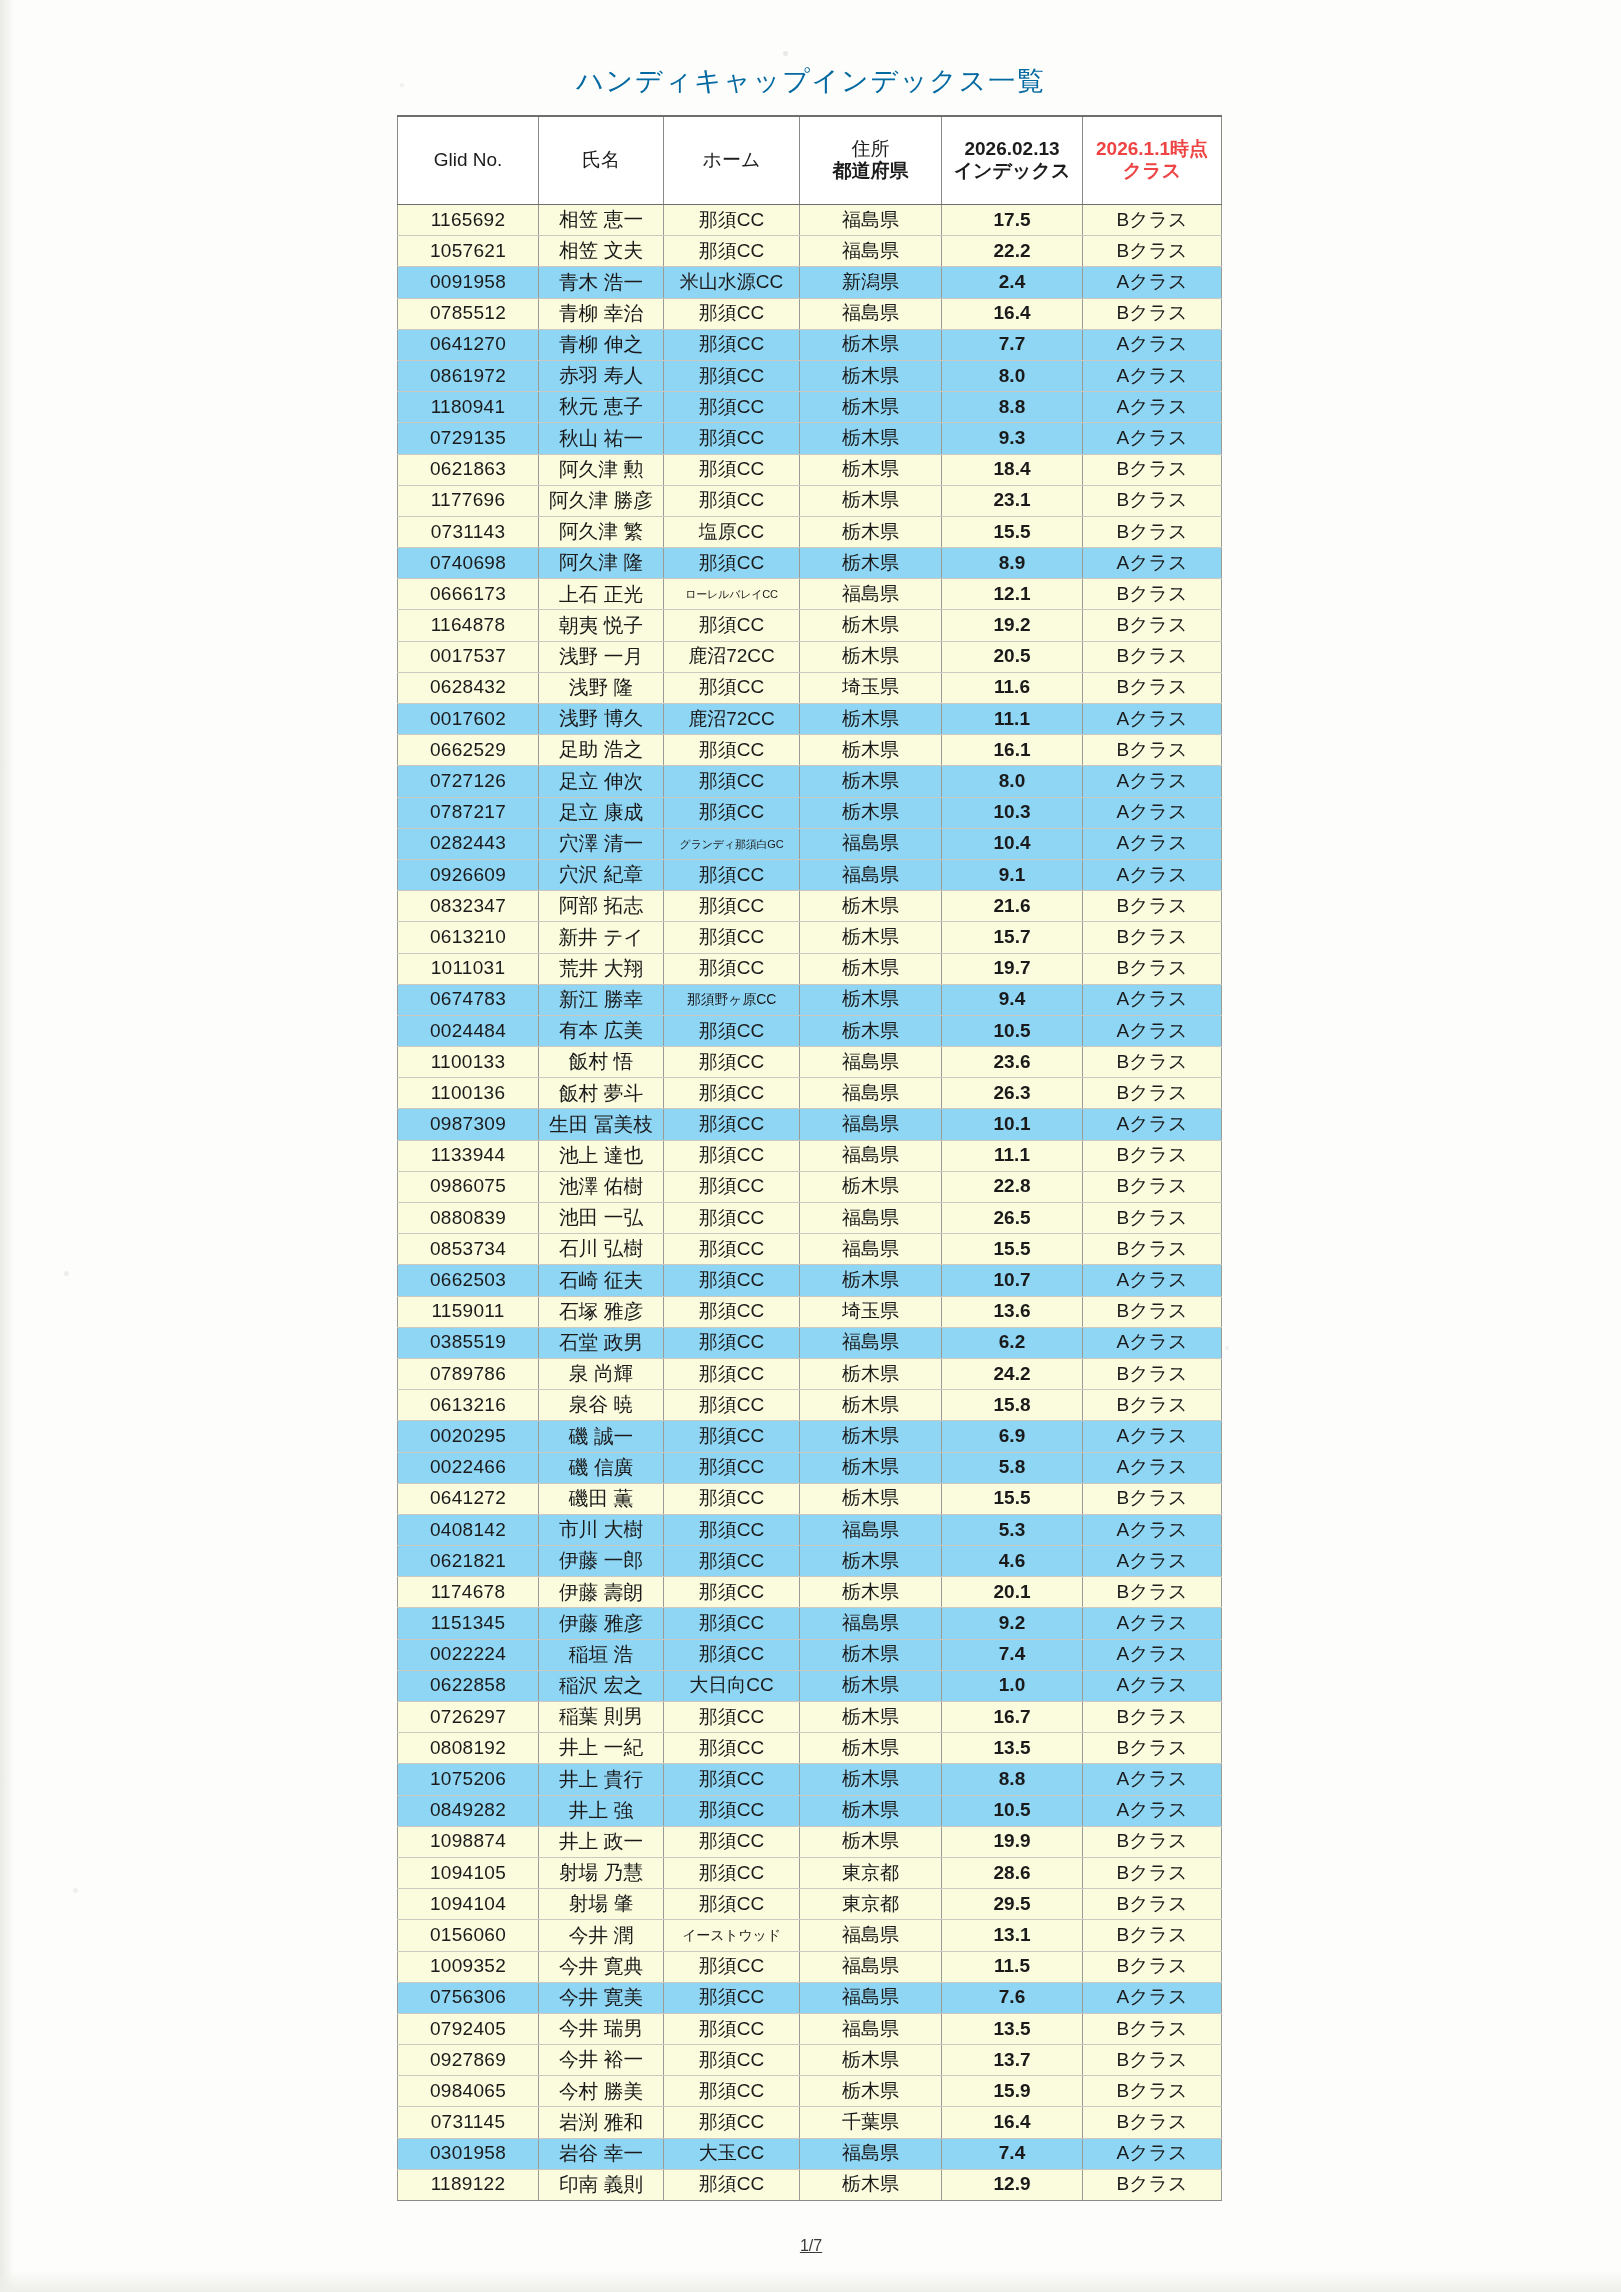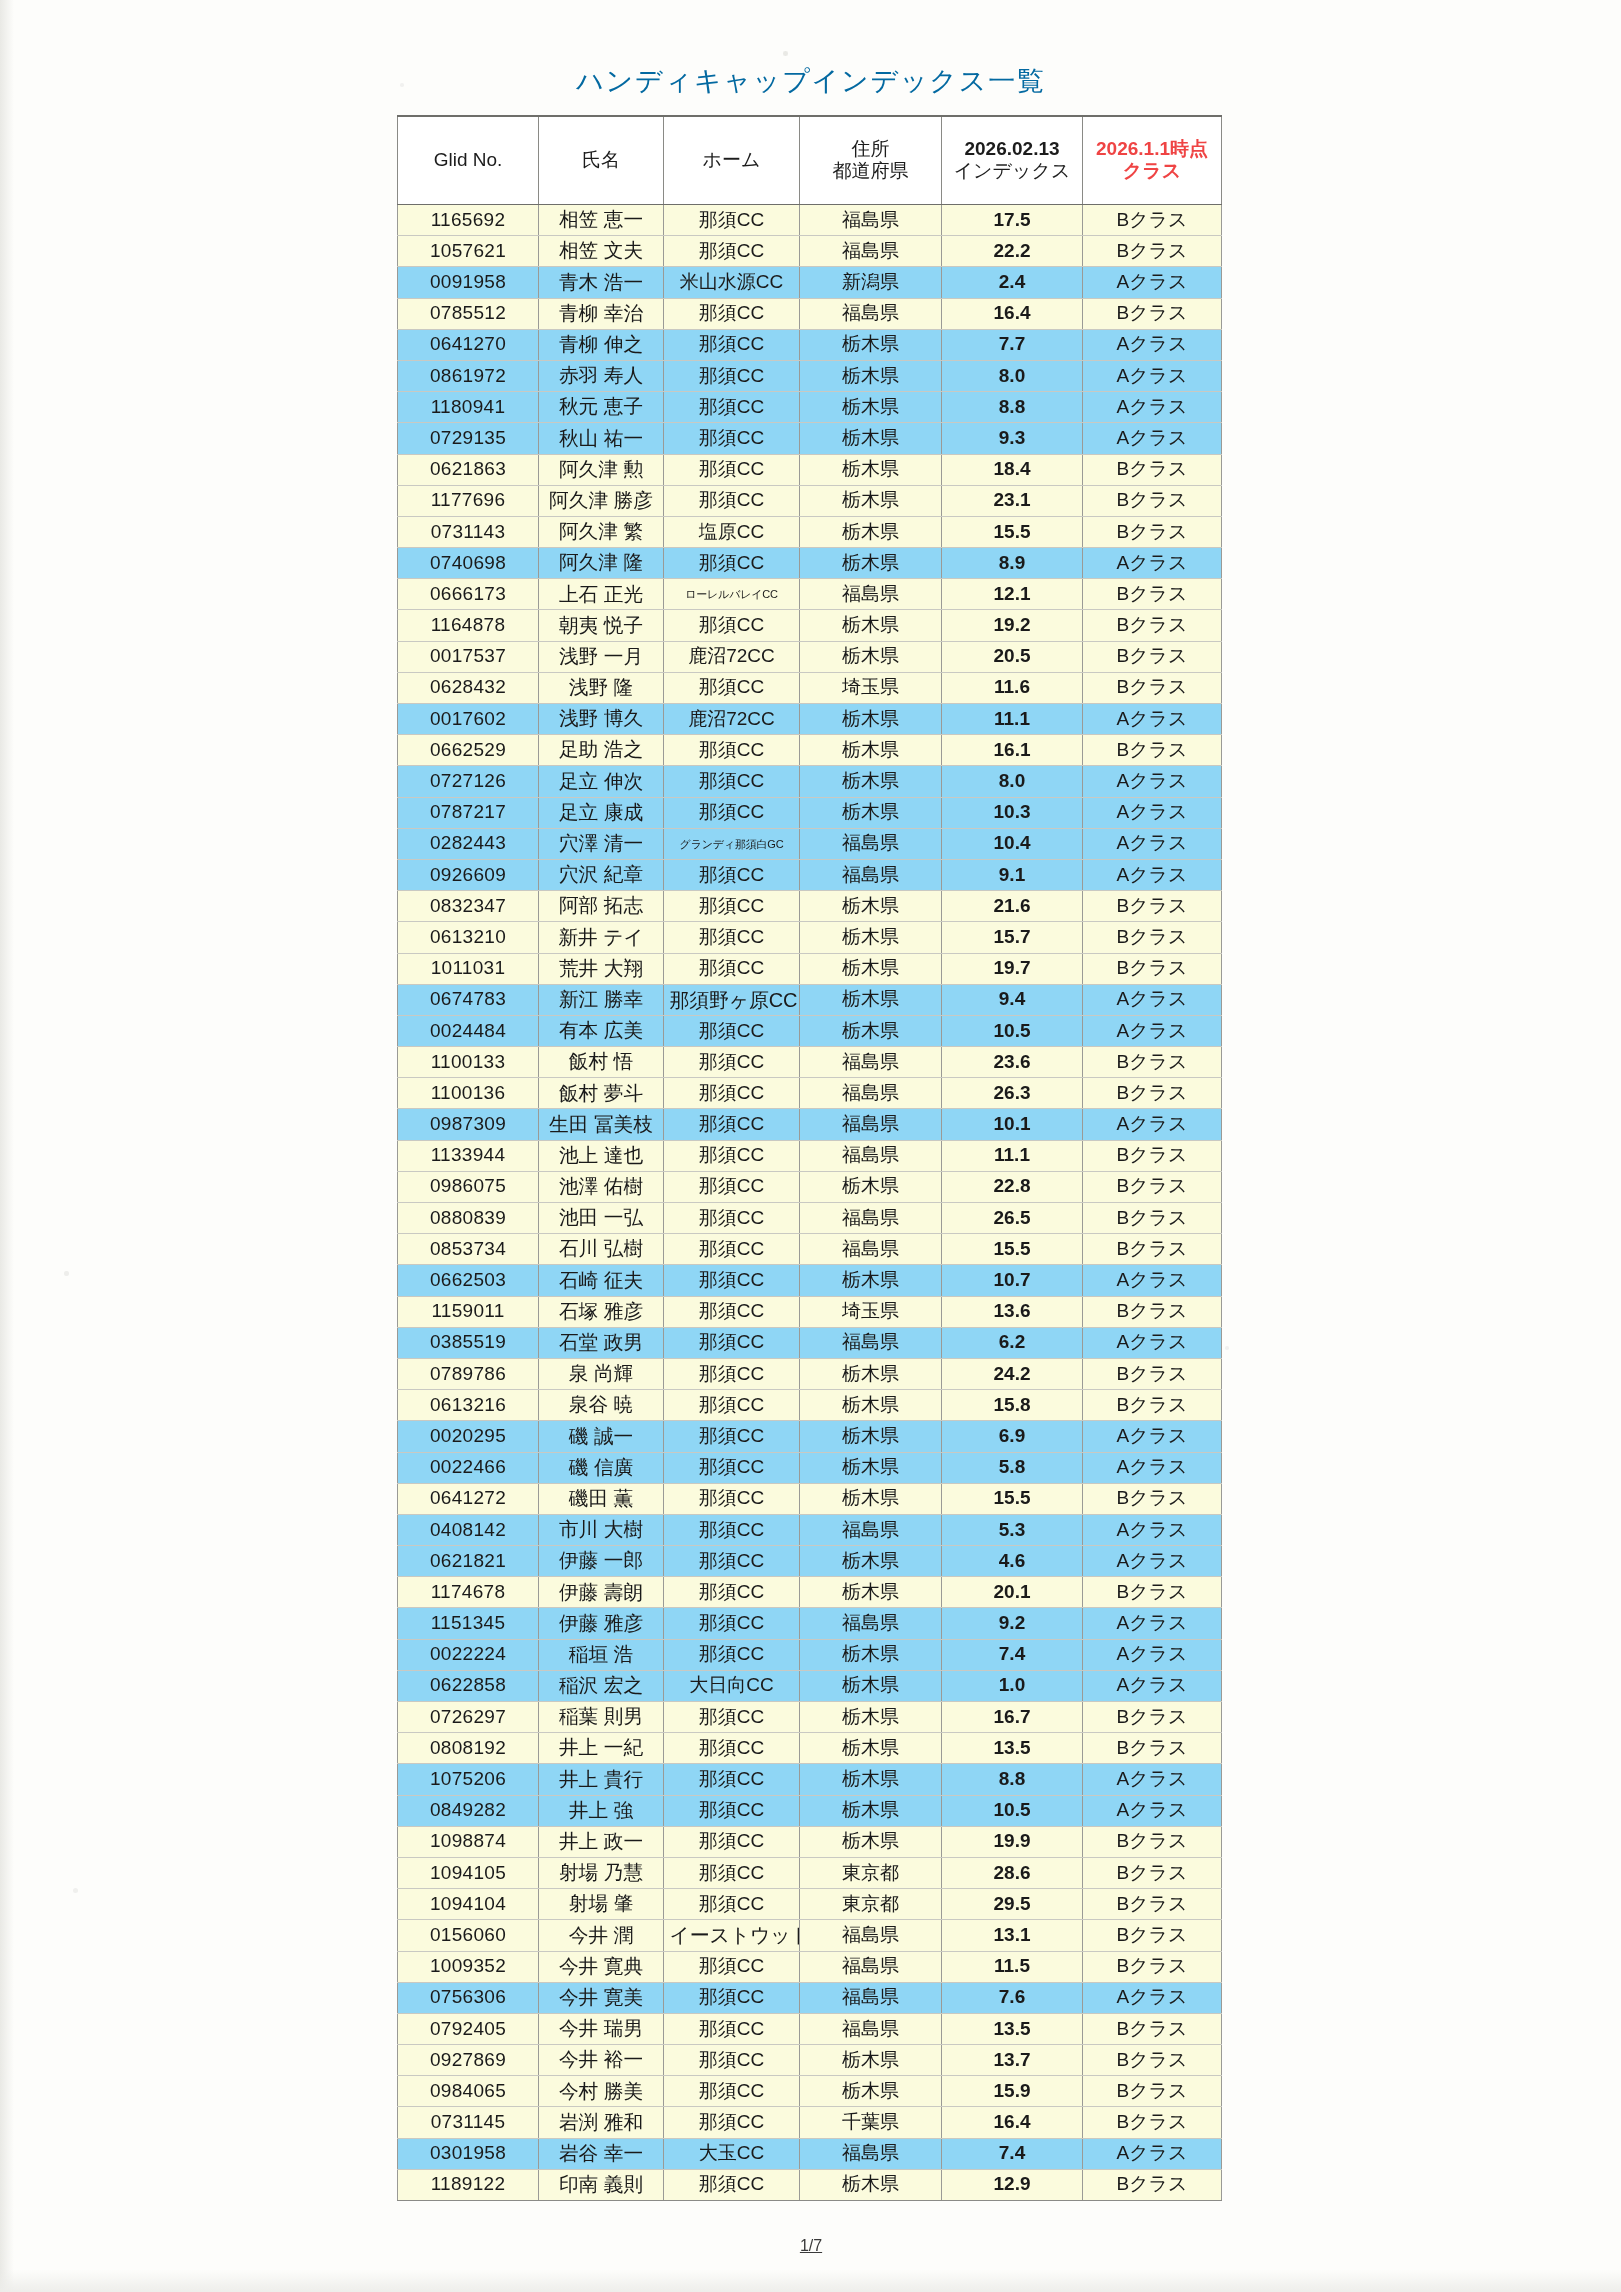--- a/index.html
+++ b/index.html
@@ -77,21 +77,21 @@
     color: #1c1c1c;
     text-align: center;
     vertical-align: middle;
     height: 70px;
   }
   #index-table thead th.th-class {
     color: #ef4444;
     font-weight: 700;
   }
   #index-table thead th .th-l1 { display: block; }
-  #index-table thead th .th-l2 { display: block; }
+  #index-table thead th .th-l2 { display: block; font-weight: bold; }
   #index-table thead th.th-date .th-l1,
   #index-table thead th.th-class .th-l1 { font-weight: 700; }
 
   #index-table tbody td {
     border-left: 0.9px solid #9a9a96;
     border-right: 0.9px solid #9a9a96;
     border-top: 0.9px solid #c9c9c2;
     border-bottom: 0.9px solid #c9c9c2;
     padding: 3.6px 5.4px;
     height: 23px;
@@ -103,21 +103,21 @@
   }
   #index-table tbody tr:last-child td { border-bottom: 1.8px solid #8a8a86; }
 
   #index-table tbody tr.row-b td { background: #fbfbdd; }
   #index-table tbody tr.row-a td { background: #8fd6f5; }
 
   td.cell-glid  { font-size: 19px; letter-spacing: 0.3px; }
   td.cell-name  { font-size: 19.7px; text-align: center; }
   td.cell-home  { font-size: 19px; }
   td.cell-home.small  { font-size: 11px; letter-spacing: -0.2px; }
-  td.cell-home.small2 { font-size: 20px; letter-spacing: -0.2px; }
+  td.cell-home.small2 { font-size: 14px; letter-spacing: -0.2px; }
   td.cell-pref  { font-size: 19px; }
   td.cell-index { font-size: 19px; font-weight: 700; }
   td.cell-class { font-size: 19px; }
 
   
   #page-footer {
     position: absolute;
     top: 2237px;
     left: 0;
     width: 100%;

